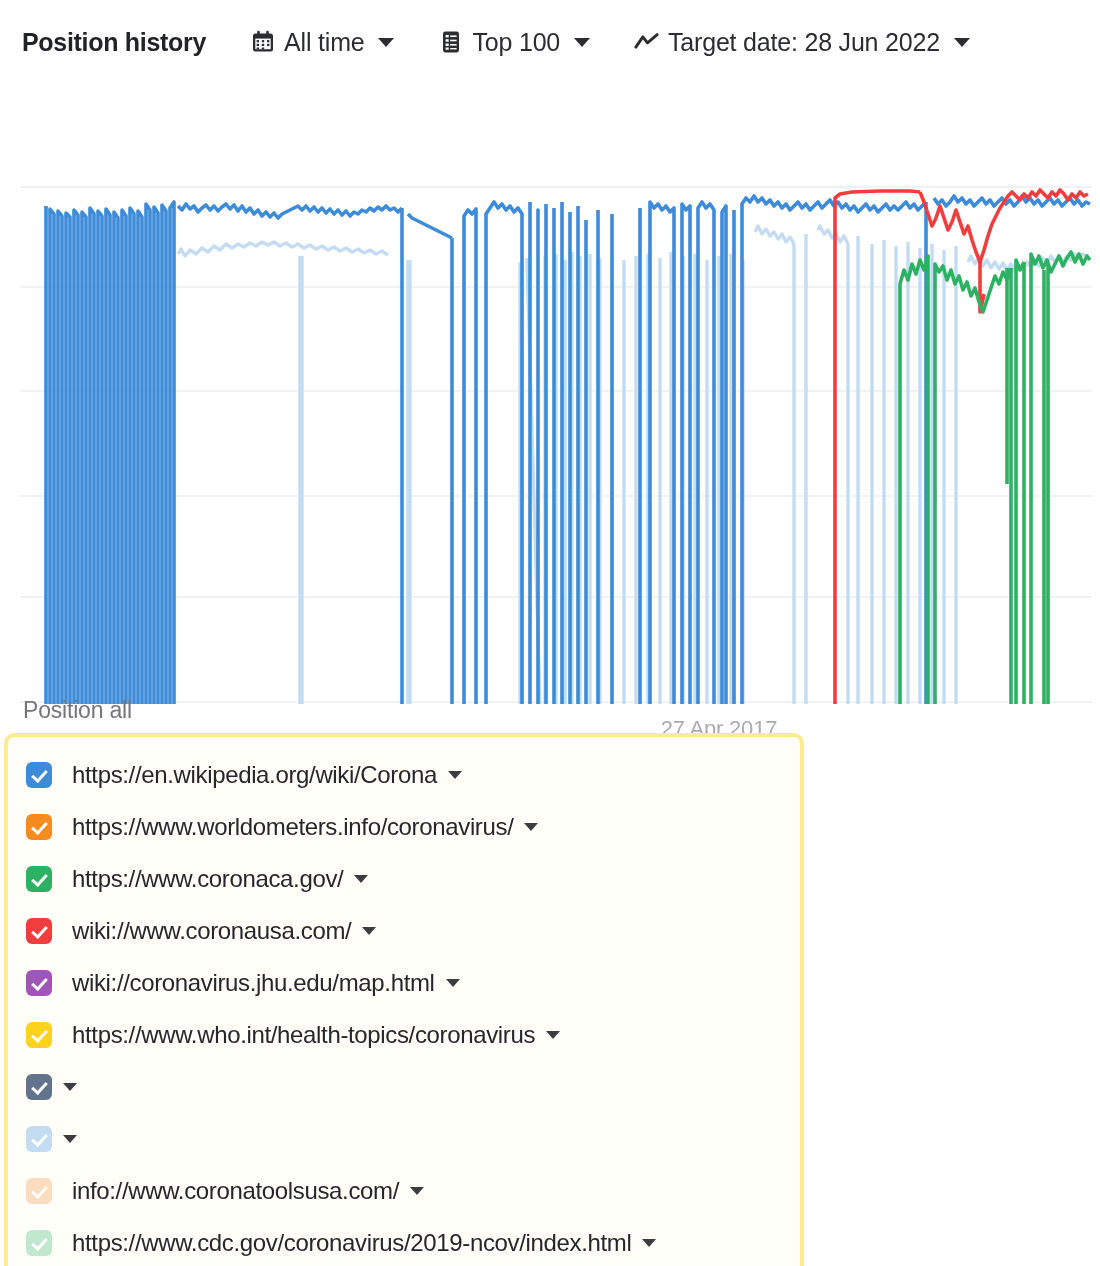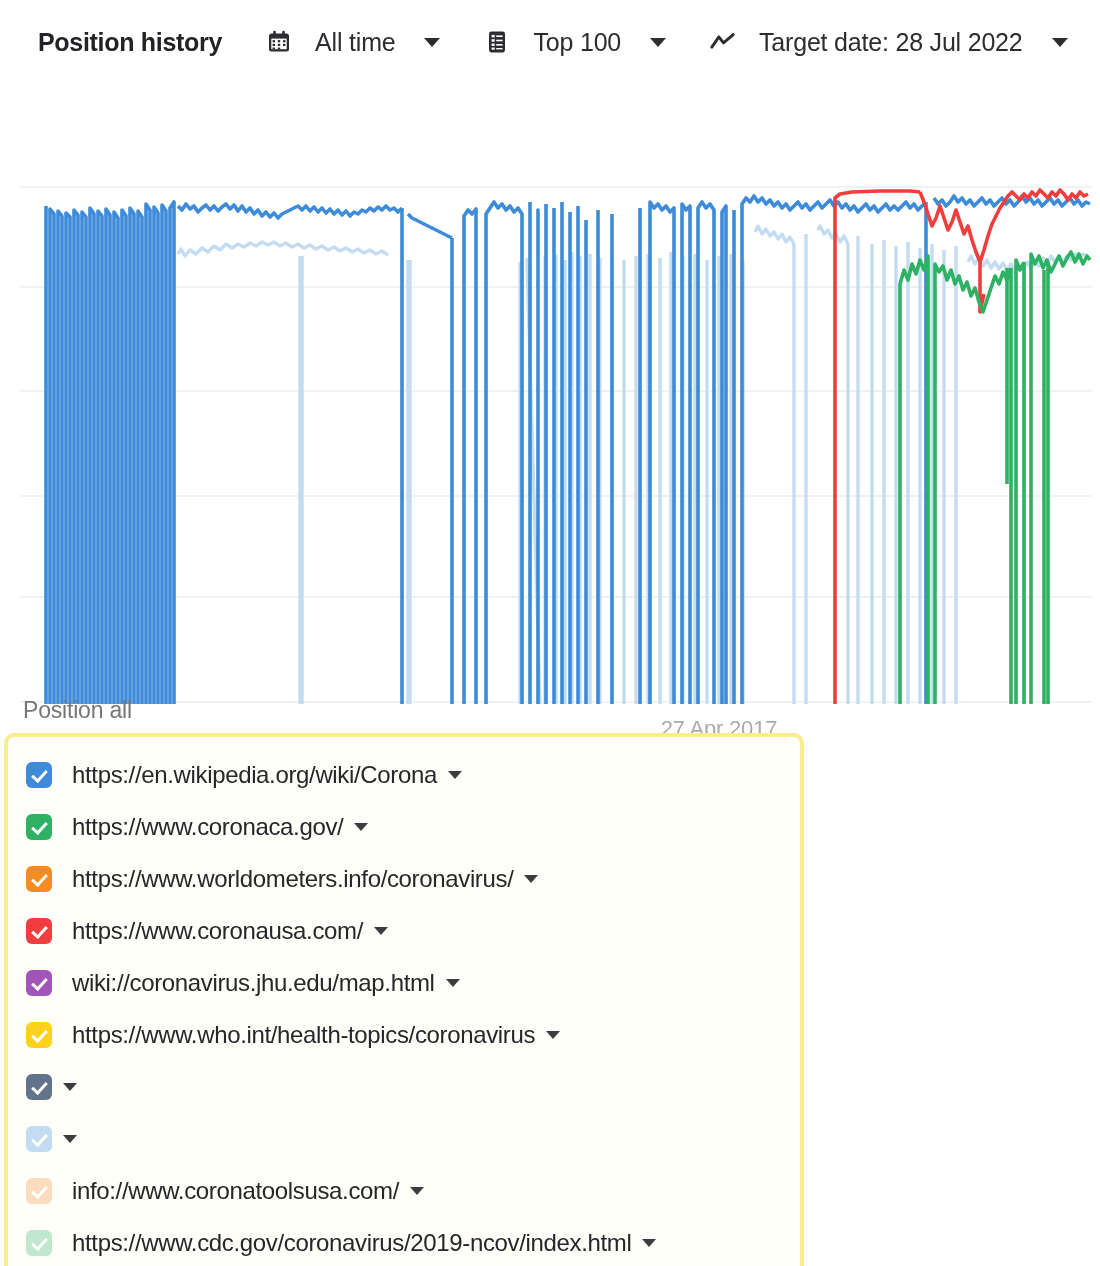--- a/index.html
+++ b/index.html
@@ -16,35 +16,35 @@
     -webkit-font-smoothing: antialiased;
     overflow: hidden;
     position: relative;
   }
 
   
   .toolbar {
     height: 84px;
     display: flex;
     align-items: center;
-    padding-left: 38px;
+    padding-left: 22px;
     box-sizing: border-box;
     gap: 0;
   }
   .panel-title {
     font-size: 25px;
     font-weight: bold;
     letter-spacing: -0.3px;
     color: #222326;
     white-space: nowrap;
   }
   .tb-control {
     display: flex;
     align-items: center;
-    gap: 23px;
+    gap: 8px;
     margin-left: 44px;
     cursor: pointer;
     white-space: nowrap;
   }
   .tb-control .tb-label {
     font-size: 25px;
     color: #2b2d31;
     letter-spacing: -0.2px;
   }
   .tb-icon {
@@ -207,21 +207,21 @@
     <span class="tb-label">Top 100</span>
     <span class="caret"></span>
   </div>
 
   <div class="tb-control">
     <span class="tb-icon">
       <svg width="28" height="24" viewBox="0 0 28 24">
         <path d="M2 17.5 L9.5 6.5 L14.5 13 L25 4" fill="none" stroke="#2b2d31" stroke-width="3.1" stroke-linecap="round" stroke-linejoin="round"></path>
       </svg>
     </span>
-    <span class="tb-label">Target date: 28 Jul 2022</span>
+    <span class="tb-label">Target date: 28 Jun 2022</span>
     <span class="caret"></span>
   </div>
 </div>
 
 <div class="chart-wrap">
   <svg class="chart-svg" width="1100" height="630" viewBox="0 0 1100 630">
     <defs>
       <clipPath id="plotclip">
           <rect x="20" y="95" width="1072" height="525"></rect>
         </clipPath>
@@ -397,34 +397,34 @@
 
 <div class="legend-box">
 
   <div class="legend-item">
     <span class="cb" style="background: rgb(61, 139, 217);"></span>
     <span class="legend-text">https://en.wikipedia.org/wiki/Corona</span>
     <span class="legend-caret"></span>
   </div>
 
   <div class="legend-item">
+    <span class="cb" style="background: rgb(246, 139, 31);"></span>
+    <span class="legend-text">https://www.worldometers.info/coronavirus/</span>
+    <span class="legend-caret"></span>
+  </div>
+
+  <div class="legend-item">
     <span class="cb" style="background: rgb(44, 178, 98);"></span>
     <span class="legend-text">https://www.coronaca.gov/</span>
     <span class="legend-caret"></span>
   </div>
 
   <div class="legend-item">
-    <span class="cb" style="background: rgb(246, 139, 31);"></span>
-    <span class="legend-text">https://www.worldometers.info/coronavirus/</span>
-    <span class="legend-caret"></span>
-  </div>
-
-  <div class="legend-item">
     <span class="cb" style="background: rgb(240, 62, 62);"></span>
-    <span class="legend-text">https://www.coronausa.com/</span>
+    <span class="legend-text">wiki://www.coronausa.com/</span>
     <span class="legend-caret"></span>
   </div>
 
   <div class="legend-item">
     <span class="cb" style="background: rgb(161, 85, 185);"></span>
     <span class="legend-text">wiki://coronavirus.jhu.edu/map.html</span>
     <span class="legend-caret"></span>
   </div>
 
   <div class="legend-item">

